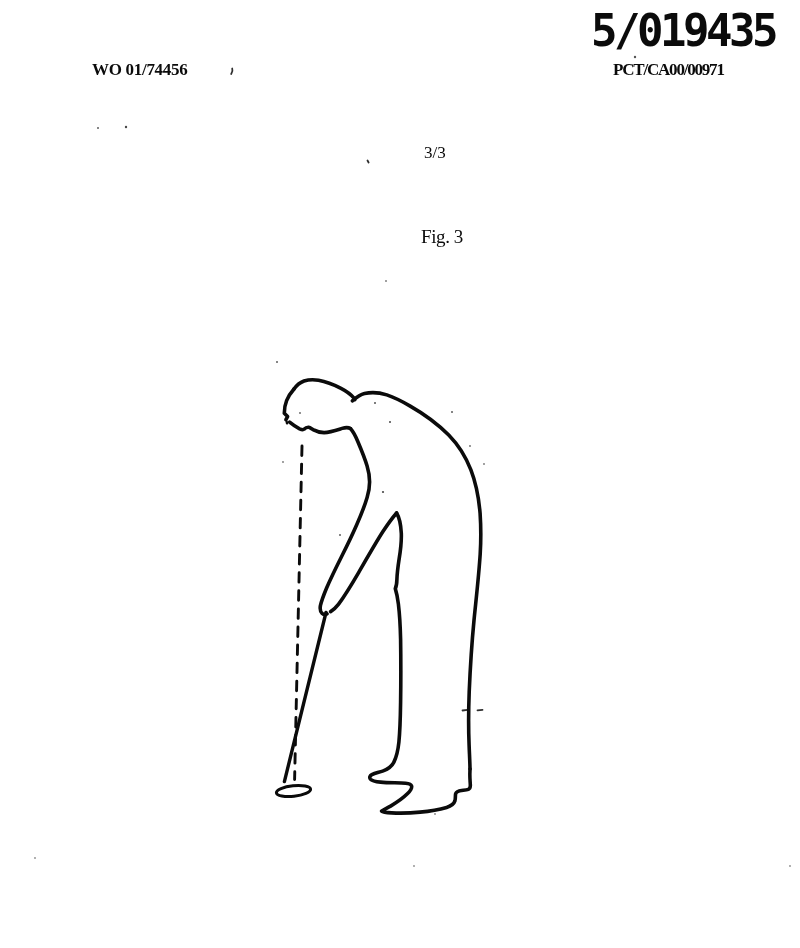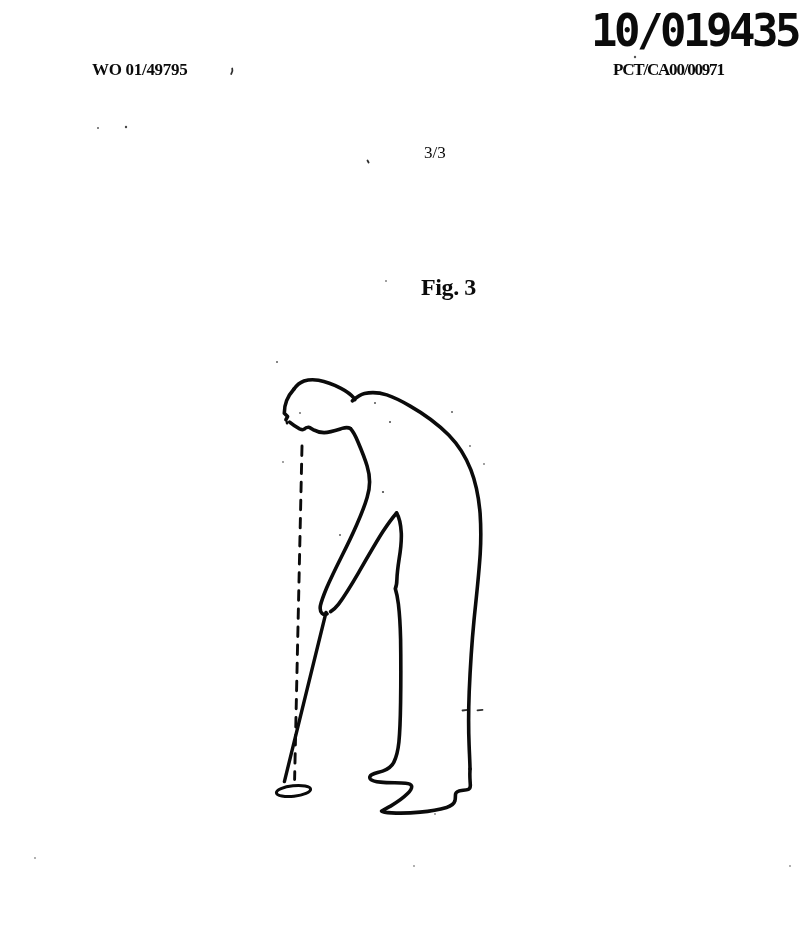--- a/index.html
+++ b/index.html
@@ -17,31 +17,31 @@
   .txt{position:absolute;white-space:pre;line-height:1;color:var(--ink,#0b0b0b);}
   .serial{
     left:591px;top:8px;
     font-family:"DejaVu Sans Mono","Liberation Mono",monospace;
     font-size:44px;font-weight:600;letter-spacing:-3.5px;
     transform:scaleY(1.02);transform-origin:top left;
   }
   .wo{left:92px;top:61px;font-size:17px;font-weight:bold;letter-spacing:-0.3px;}
   .pct{left:613px;top:61px;font-size:17px;font-weight:bold;letter-spacing:-1.2px;text-align:right;}
   .sheet{left:424px;top:144px;font-size:17px;font-weight:normal;}
-  .figlabel{left:421px;top:227px;font-size:24px;font-weight:bold;letter-spacing:-0.4px;margin-top:48px;}
+  .figlabel{left:421px;top:227px;font-size:19px;font-weight:normal;letter-spacing:-0.4px;}
   svg.drawing{position:absolute;inset:0;}
   .stroke{fill:none;stroke:var(--ink,#0b0b0b);stroke-linecap:round;stroke-linejoin:round;}
 </style>
 </head>
 <body style="--ink: #0b0b0b; --paper: #ffffff;">
 
 <div class="page">
 
-  <div class="txt serial">10/019435</div>
-  <div class="txt wo">WO 01/49795</div>
+  <div class="txt serial">5/019435</div>
+  <div class="txt wo">WO 01/74456</div>
   <div class="txt pct">PCT/CA00/00971</div>
   <div class="txt sheet">3/3</div>
   <div class="txt figlabel">Fig. 3</div>
 
   <svg class="drawing" width="800" height="948" viewBox="0 0 800 948" xmlns="http://www.w3.org/2000/svg">
 
     <g class="stroke" stroke-width="3.6">
 
       <path d="M 294,389 C 296.5,385.5 300,382.5 304,381 C 308.5,379.6 314,379.4 318.5,380.3 C 326,381.7 334,384.8 341,388.3 C 346,390.9 350.8,394.2 353.8,397.9 L 354.8,399.6"></path>
 

